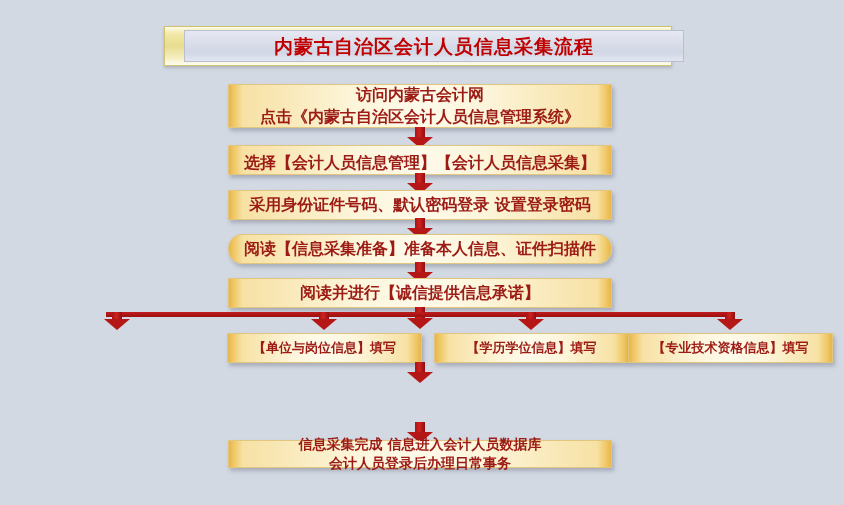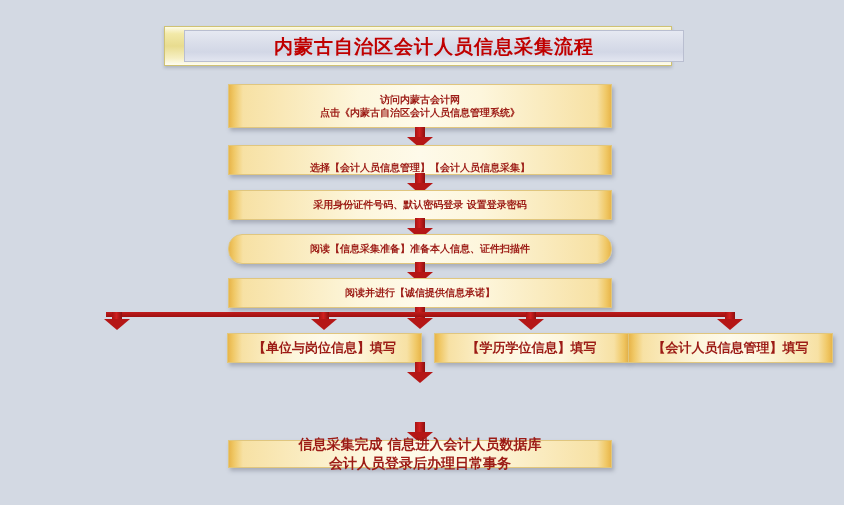--- a/index.html
+++ b/index.html
@@ -72,21 +72,21 @@
     line-height: 1.35;
     box-shadow: 2px 3px 4px rgba(95,100,115,0.38);
   }
   .box .box-label {
     display: block;
     padding: 0 10px;
     white-space: pre-line;
   }
 
   
-  .box-main   { left: 228px; width: 384px; font-size: 10px; }
+  .box-main   { left: 228px; width: 384px; font-size: 16px; }
   .box-wide   { left: 228px; width: 384px; font-size: 14px; }
 
   #box-visit       { top: 84px;  height: 44px; }
   #box-select      { top: 145px; height: 30px; align-items: flex-end; }
   #box-login       { top: 190px; height: 30px; }
   #box-prepare     { top: 234px; height: 30px; border-radius: 14px; }
   #box-promise     { top: 278px; height: 30px; }
   #box-confirm     { top: 380px; height: 44px; }
   #box-complete    { top: 440px; height: 28px; }
 
@@ -255,21 +255,21 @@
     <span class="head"></span>
   </div>
 
   <div class="box box-parallel" id="box-unit">
     <span class="box-label">【单位与岗位信息】填写</span>
   </div>
   <div class="box box-parallel" id="box-edu">
     <span class="box-label">【学历学位信息】填写</span>
   </div>
   <div class="box box-parallel" id="box-title">
-    <span class="box-label">【会计人员信息管理】填写</span>
+    <span class="box-label">【专业技术资格信息】填写</span>
   </div>
 
   <div class="arrow-down" id="arrow-5">
     <span class="stem"></span>
     <span class="head"></span>
   </div>
 
 
   <div class="arrow-down" id="arrow-6">
     <span class="stem"></span>

